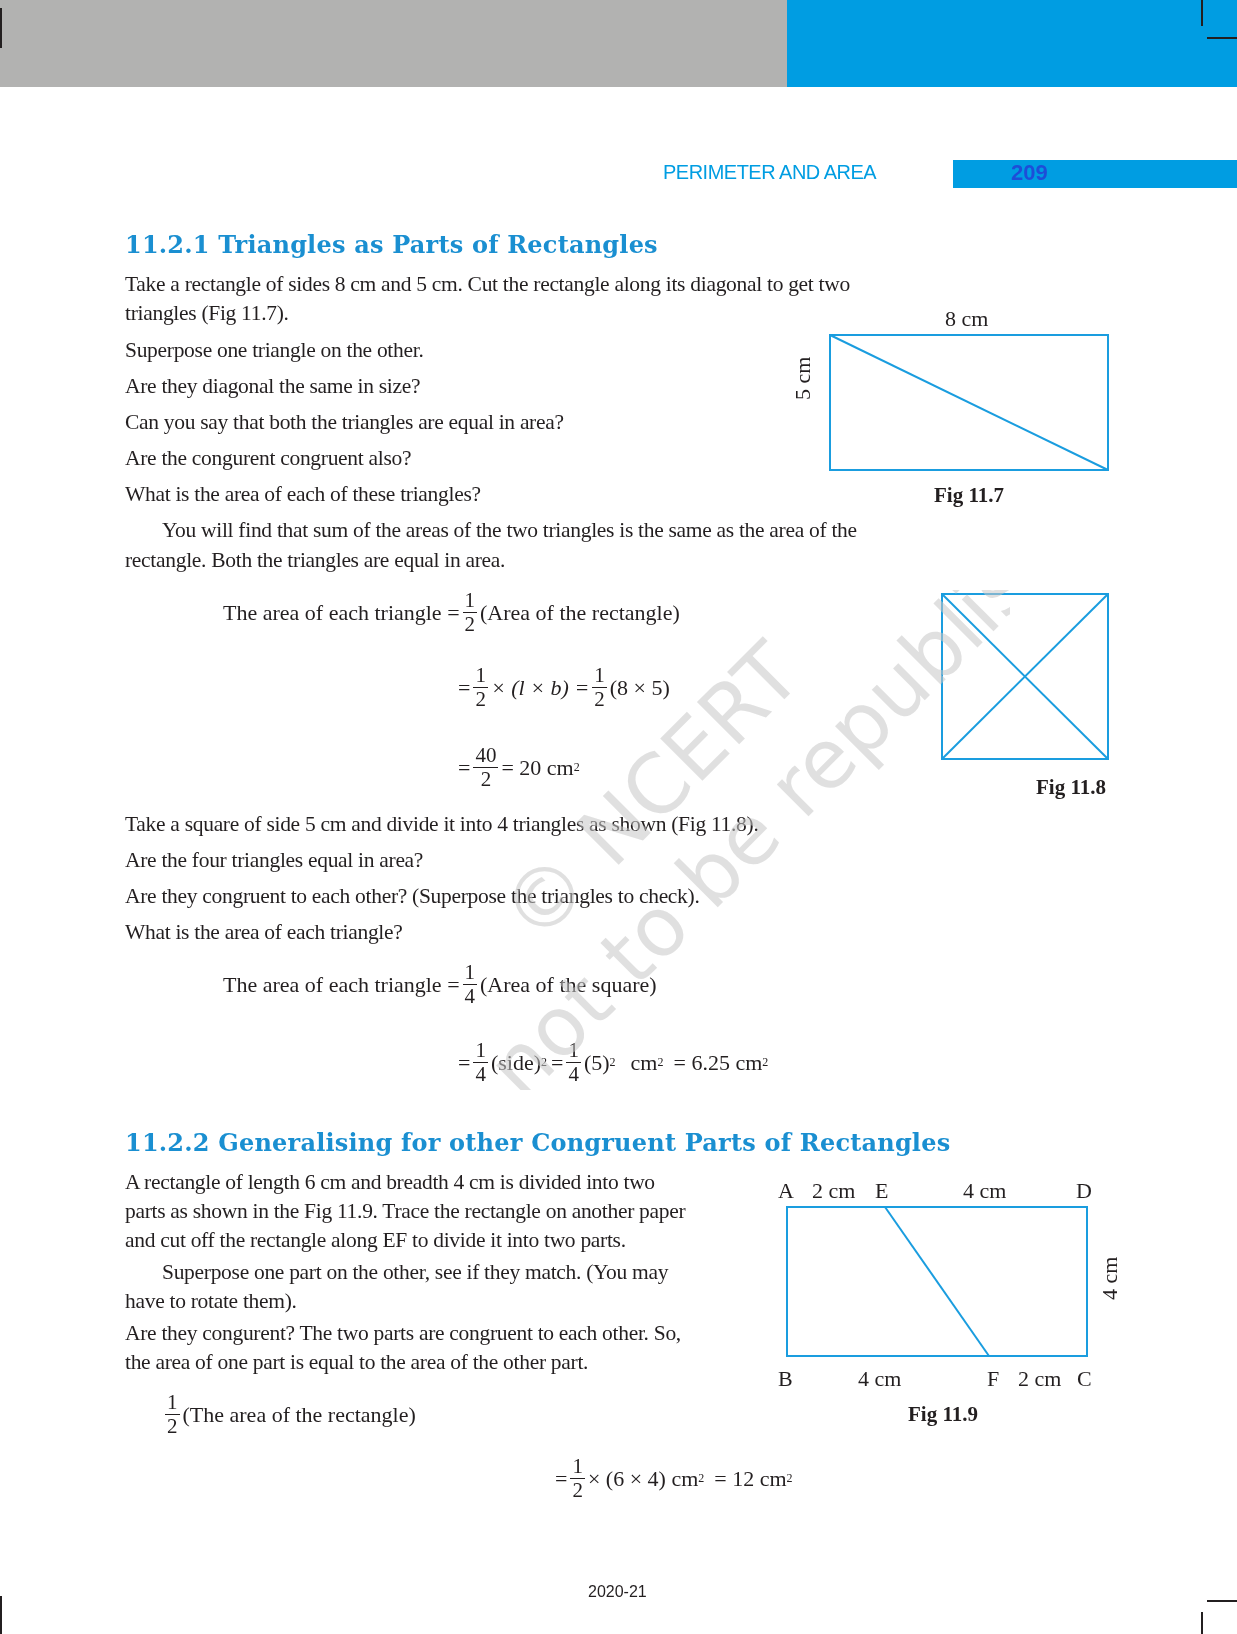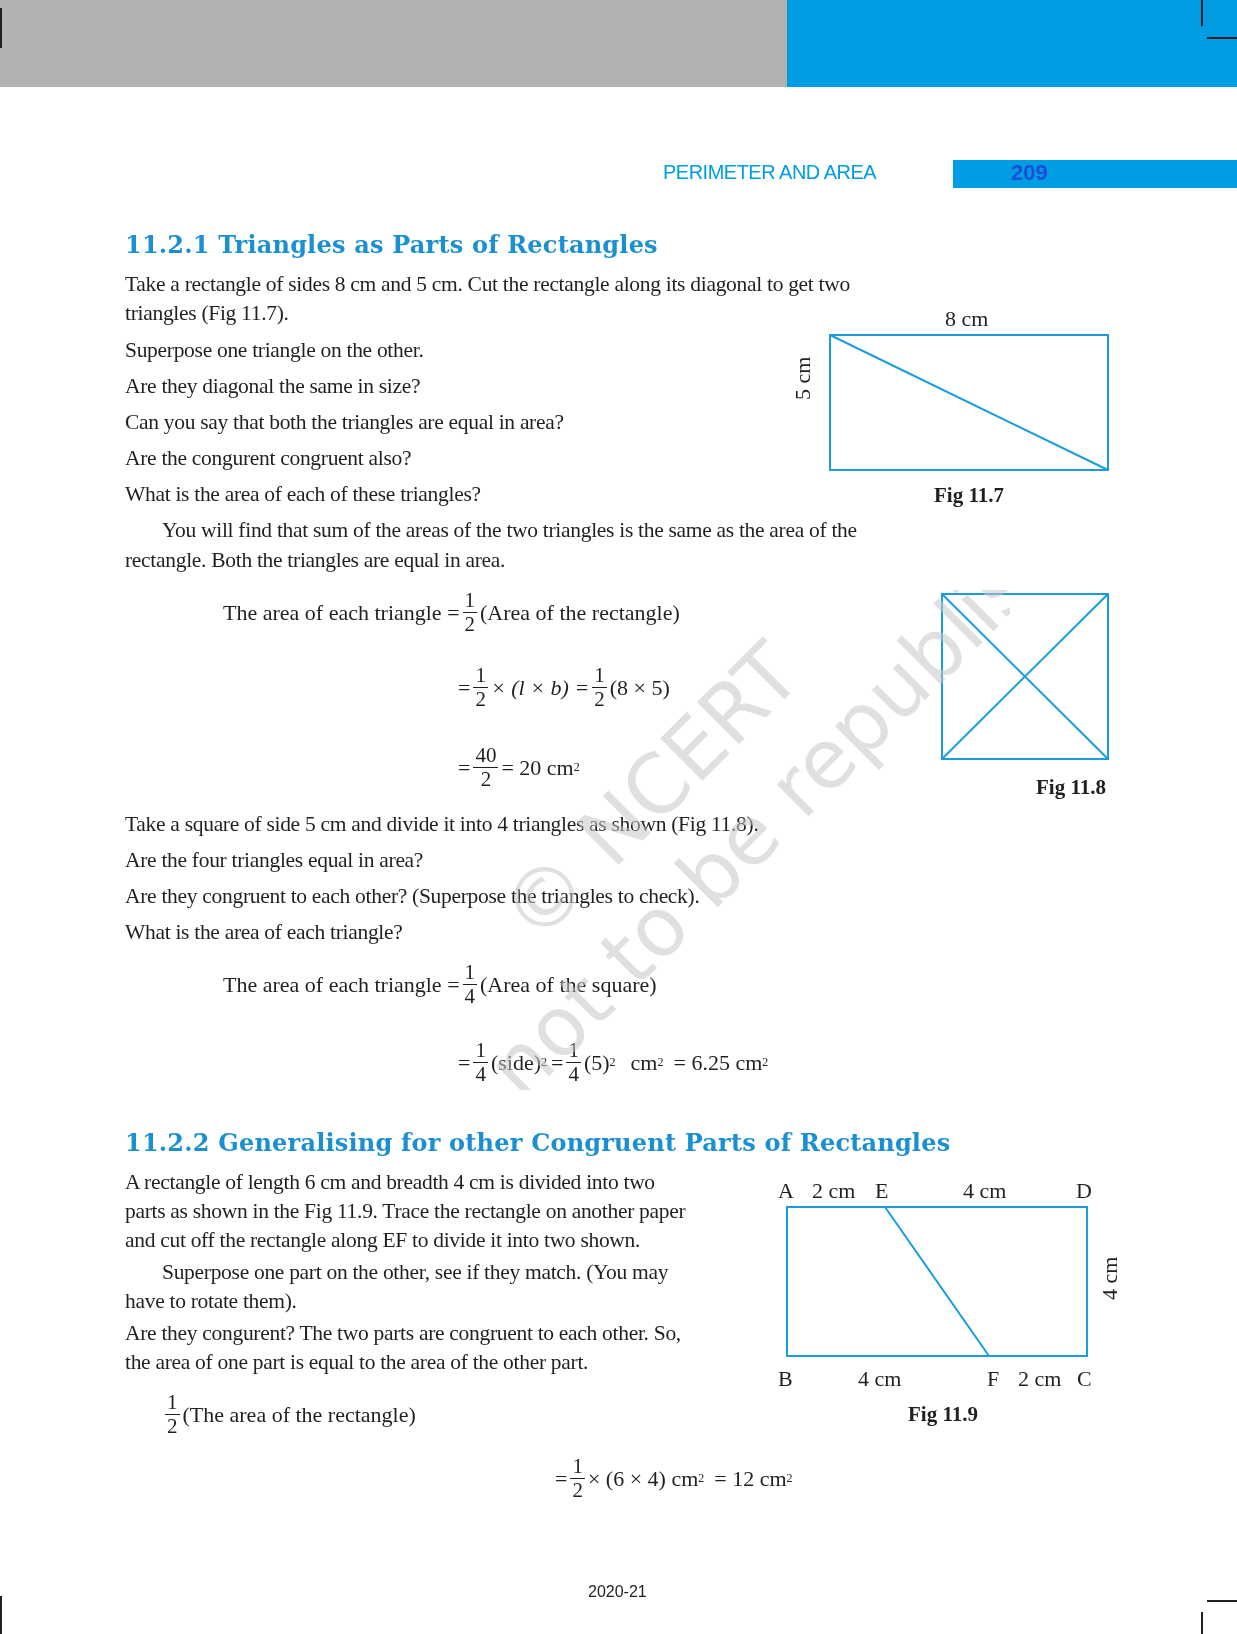--- a/index.html
+++ b/index.html
@@ -133,21 +133,21 @@
     <sup>2</sup>
   <span style="margin-left:15px">cm</span>
     <sup>2</sup>
   <span style="margin-left:10px">= 6.25 cm</span>
     <sup>2</sup>
 </div>
 
 <div class="abs heading" style="left:125px;top:1128px;">11.2.2  Generalising for other Congruent Parts of Rectangles</div>
 <div class="abs line" style="left:125px;top:1170px;">A rectangle of length 6 cm and breadth 4 cm is divided into two</div>
 <div class="abs line" style="left:125px;top:1199px;">parts as shown in the Fig 11.9. Trace the rectangle on another paper</div>
-<div class="abs line" style="left:125px;top:1228px;">and cut off the rectangle along EF to divide it into two shown.</div>
+<div class="abs line" style="left:125px;top:1228px;">and cut off the rectangle along EF to divide it into two parts.</div>
 <div class="abs line" style="left:162px;top:1260px;">Superpose one part on the other, see if they match. (You may</div>
 <div class="abs line" style="left:125px;top:1289px;">have to rotate them).</div>
 <div class="abs line" style="left:125px;top:1321px;">Are they congurent? The two parts are congruent to each other. So,</div>
 <div class="abs line" style="left:125px;top:1350px;">the area of one part is equal to the area of the other part.</div>
 
 <div class="abs lbl" style="left:778px;top:1178px;">A</div>
 <div class="abs lbl" style="left:812px;top:1178px;">2 cm</div>
 <div class="abs lbl" style="left:875px;top:1178px;">E</div>
 <div class="abs lbl" style="left:963px;top:1178px;">4 cm</div>
 <div class="abs lbl" style="left:1076px;top:1178px;">D</div>

